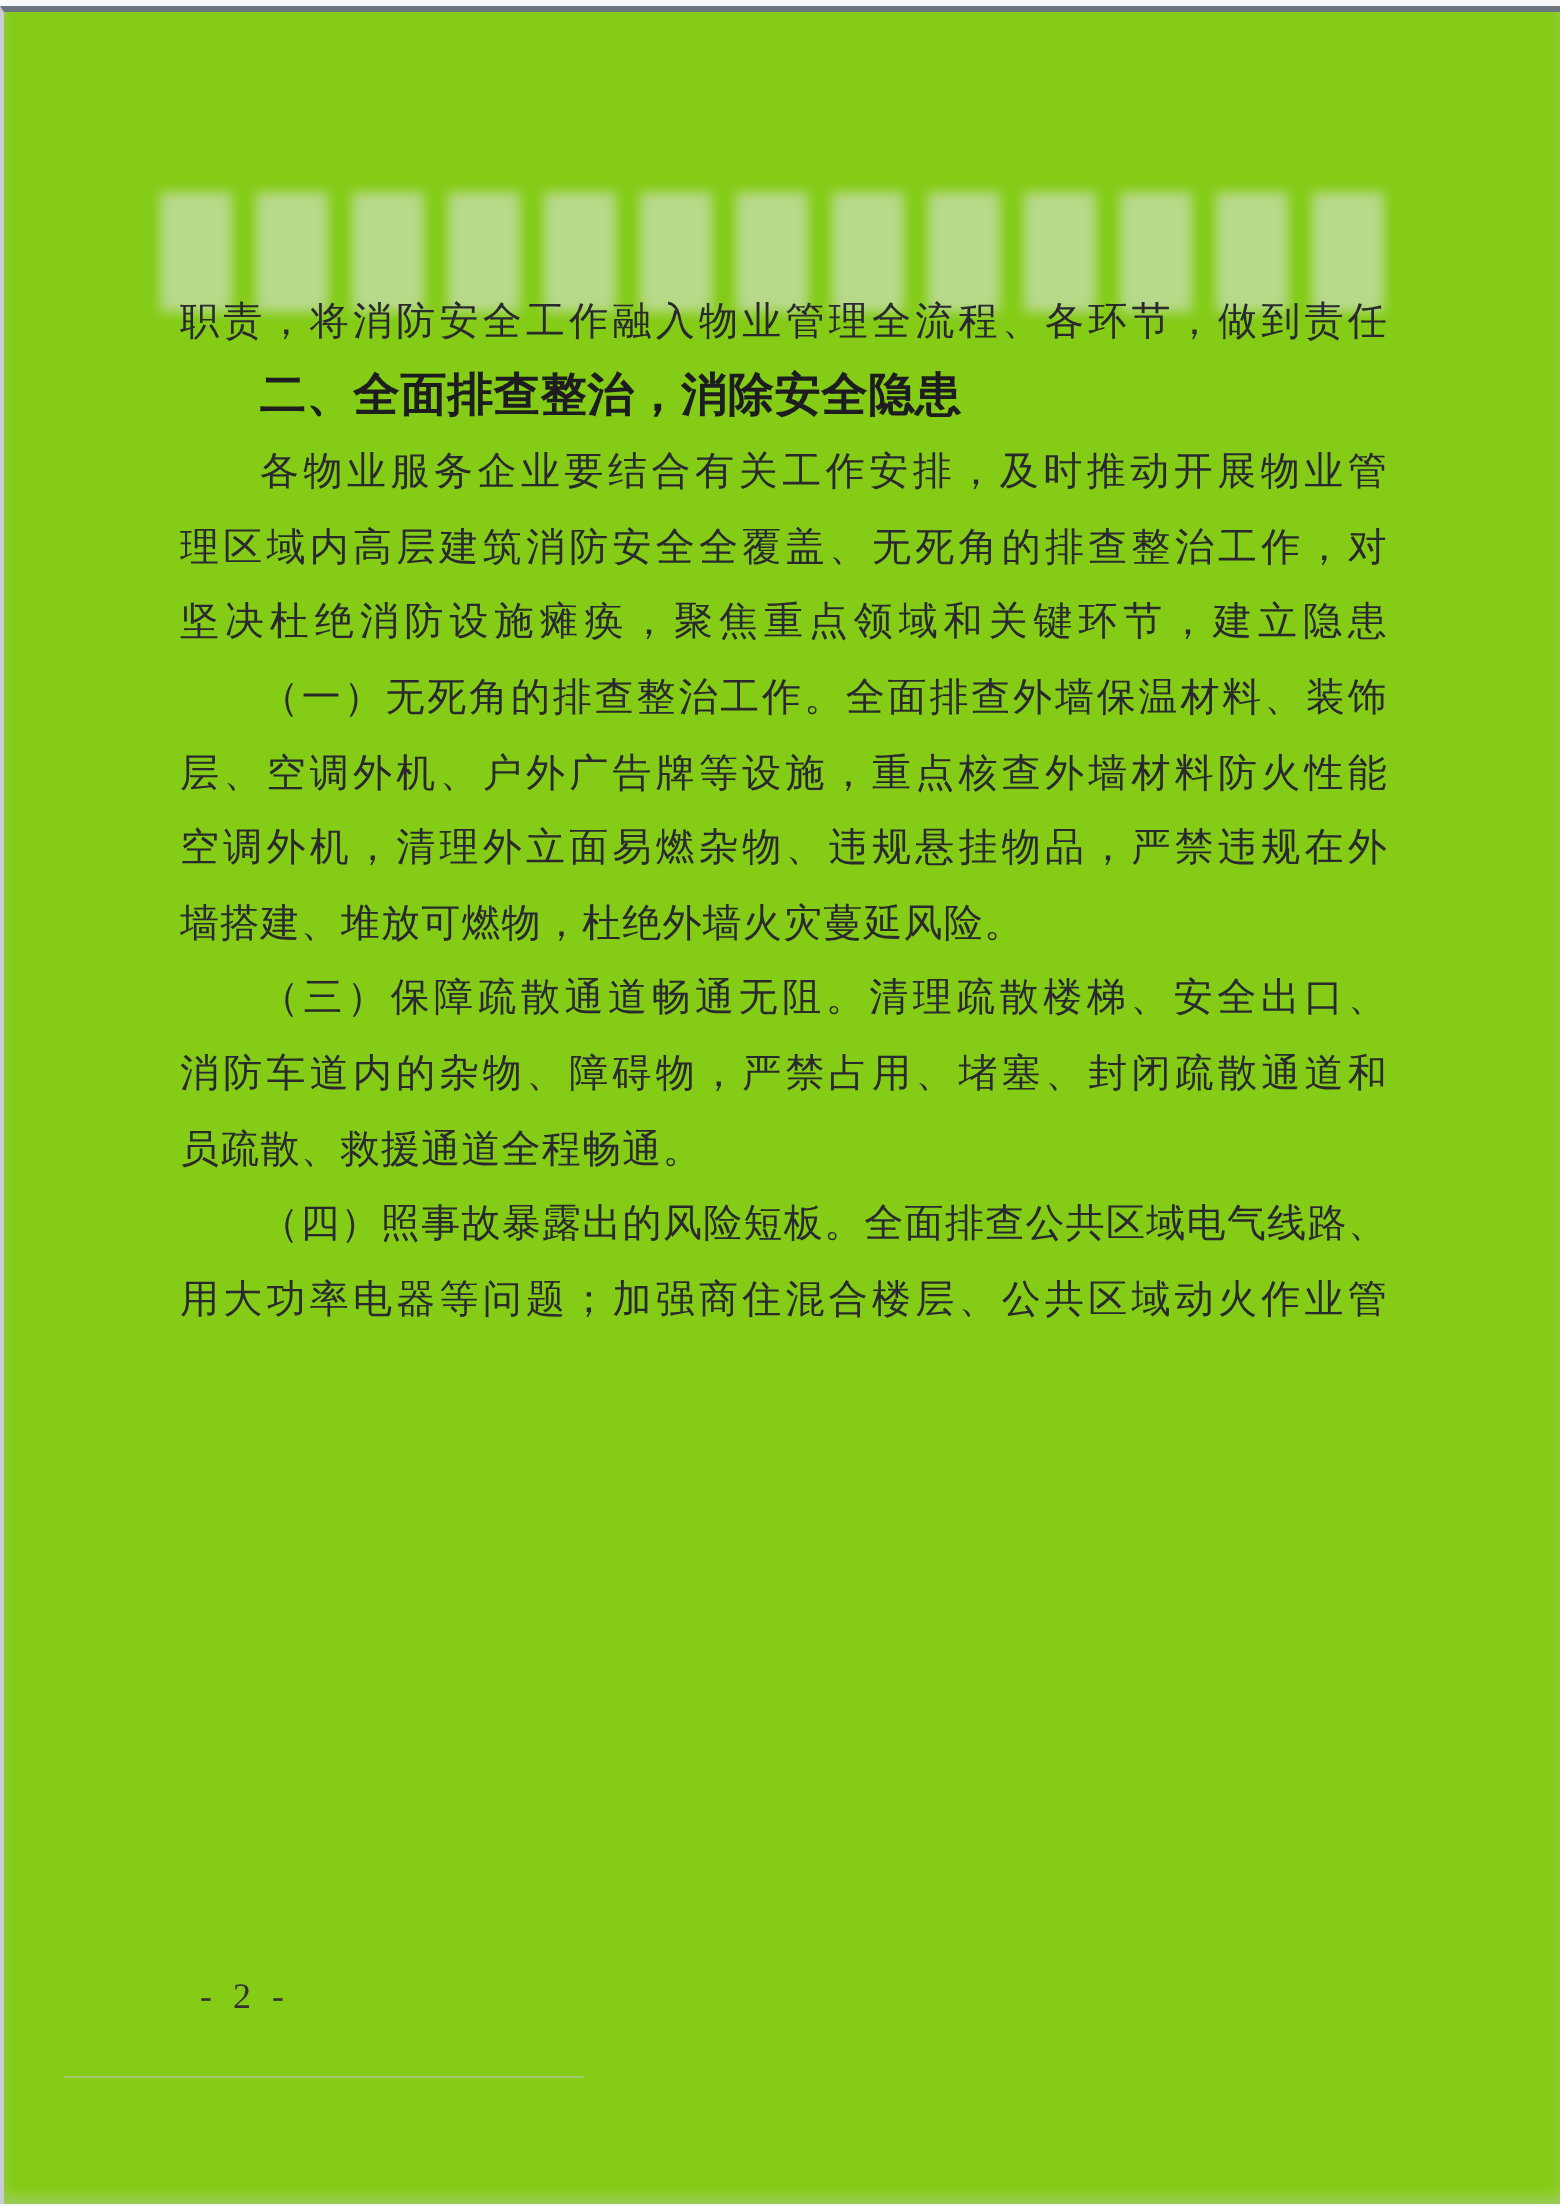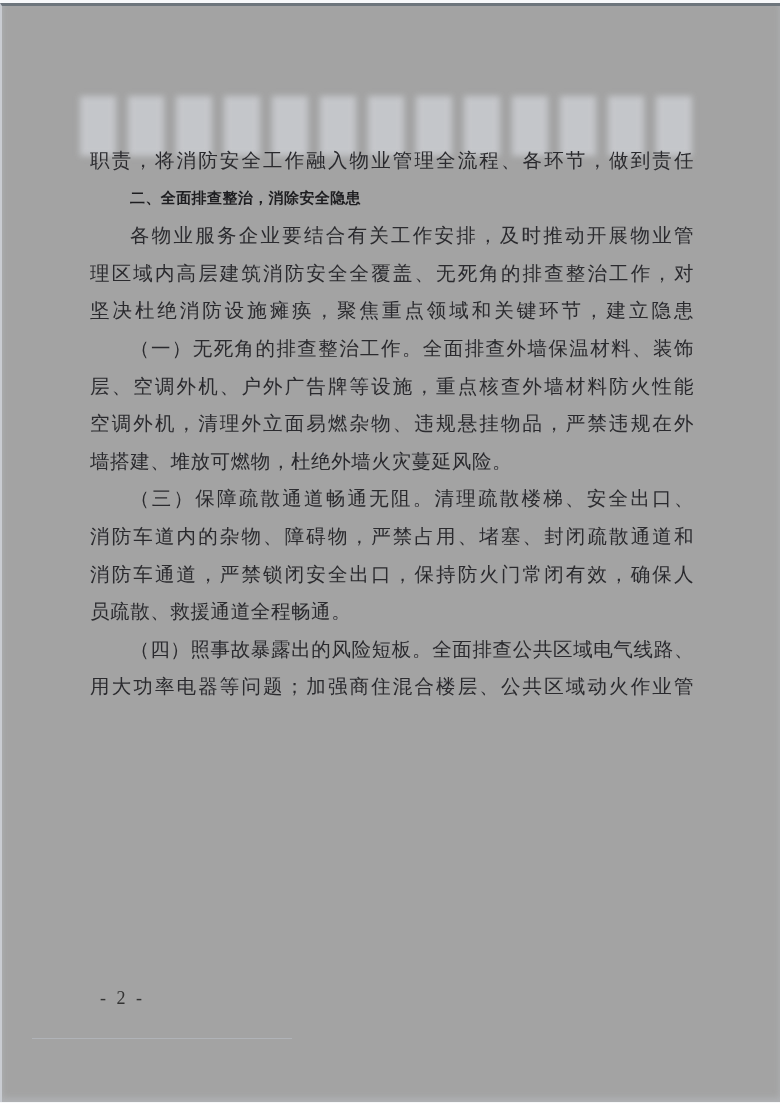--- a/index.html
+++ b/index.html
@@ -3,21 +3,21 @@
 <meta charset="utf-8">
 <style>
   html, body { margin: 0; padding: 0; }
   body {
     width: 780px; height: 1103px; overflow: hidden;
     background: #f7f8fa;
     position: relative;
   }
   .page {
     position: absolute; left: 0; top: 3px; width: 778px; height: 1096px;
-    background: #a3a3a3;
+    background: #84cc16;
     border-left: 2px solid #c9ccd2;
     border-top: 3px solid #6d757c;
     box-shadow: inset 0 -4px 6px rgba(200,205,215,0.35);
   }
   .bleed {
     position: absolute; left: 78px; top: 90px; width: 620px; height: 60px;
     background: repeating-linear-gradient(90deg, rgba(225,228,235,0.55) 0 36px, rgba(255,255,255,0) 36px 48px);
     filter: blur(3px);
   }
   .content {
@@ -28,21 +28,21 @@
     letter-spacing: 0.6px;
   }
   .para { margin: 0; text-align: justify; text-indent: 40px; }
   .para.cont { text-indent: 0; }
   .line { display: block; white-space: nowrap; text-align: justify; text-align-last: justify; }
   .line.last { text-align-last: left; }
   .line.first { padding-left: 40px; }
   .heading {
     display: block; padding-left: 40px;
     font-family: "DejaVu Sans", "Liberation Sans", sans-serif;
-    font-weight: bold; font-size: 15px; color: #1d1d20;
+    font-weight: bold; font-size: 23px; color: #1d1d20;
     letter-spacing: 0.4px;
   }
   .page-num {
     position: absolute; left: 98px; top: 982px;
     font-family: "Liberation Serif", serif; font-size: 18px; color: #333;
     letter-spacing: 3px;
   }
   .scan-line {
     position: absolute; left: 30px; top: 1032px; width: 260px; height: 1px;
     background: rgba(190,195,205,0.5);
@@ -72,21 +72,20 @@
       <span class="line first">（一）无死角的排查整治工作。全面排查外墙保温材料、装饰</span>
       <span class="line">层、空调外机、户外广告牌等设施，重点核查外墙材料防火性能</span>
       <span class="line">空调外机，清理外立面易燃杂物、违规悬挂物品，严禁违规在外</span>
       <span class="line last">墙搭建、堆放可燃物，杜绝外墙火灾蔓延风险。</span>
     </div>
 
 
     <div class="para cont">
       <span class="line first">（三）保障疏散通道畅通无阻。清理疏散楼梯、安全出口、</span>
       <span class="line">消防车道内的杂物、障碍物，严禁占用、堵塞、封闭疏散通道和</span>
-      <span class="line">消防车通道，严禁锁闭安全出口，保持防火门常闭有效，确保人</span>
       <span class="line last">员疏散、救援通道全程畅通。</span>
     </div>
 
     <div class="para cont">
       <span class="line first">（四）照事故暴露出的风险短板。全面排查公共区域电气线路、</span>
       <span class="line">用大功率电器等问题；加强商住混合楼层、公共区域动火作业管</span>
     </div>
   </div>
 
   <div class="page-num">- 2 -</div>

